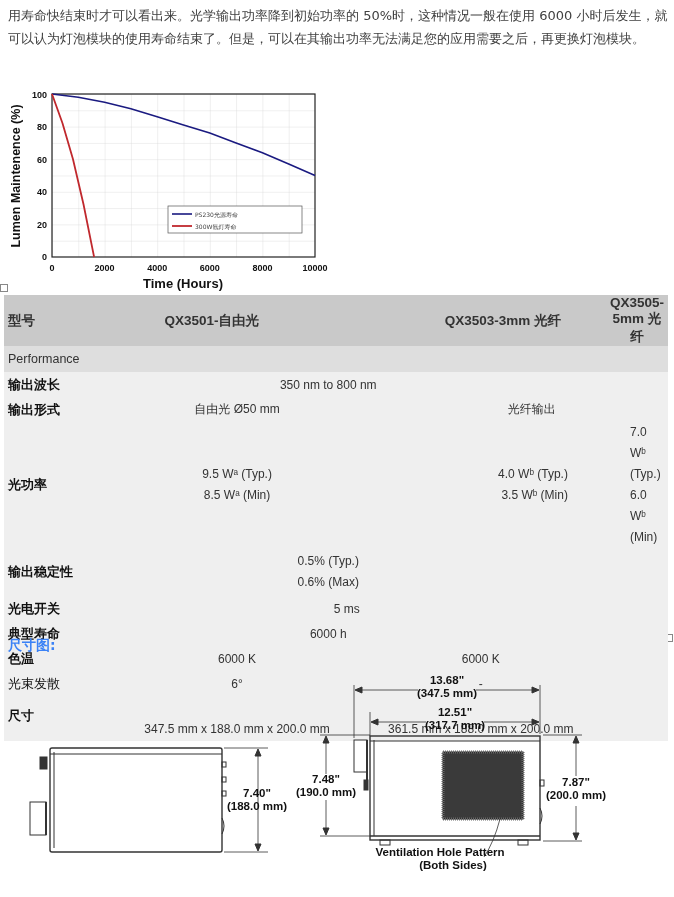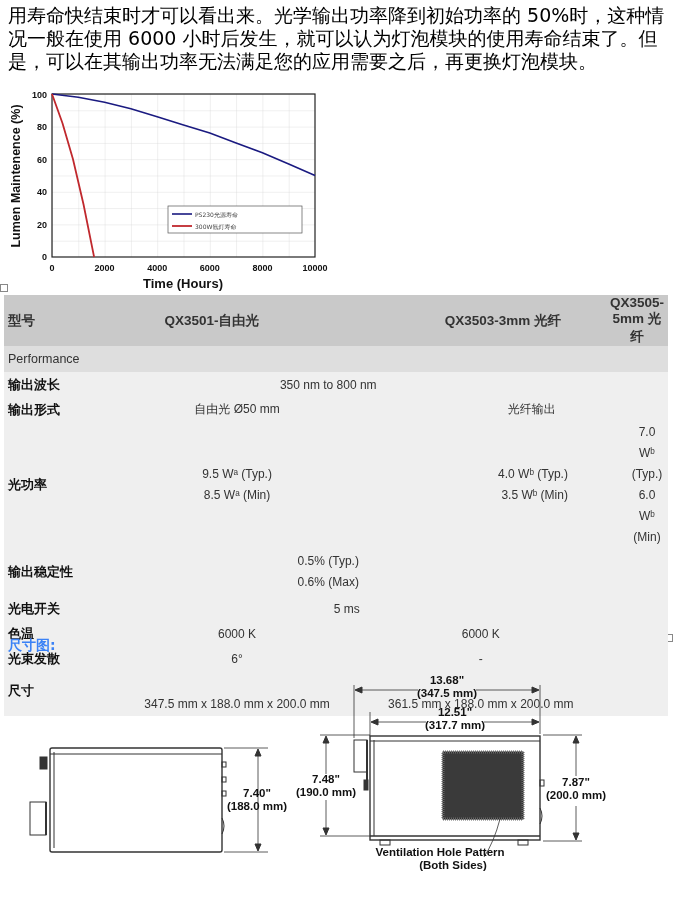--- a/index.html
+++ b/index.html
@@ -1,26 +1,26 @@
 <!DOCTYPE html>
 <html><head>
 <meta charset="utf-8">
 <style>
   html,body{margin:0;padding:0;background:#fff;}
   body{width:674px;height:897px;position:relative;overflow:hidden;font-family:"DejaVu Sans","Liberation Sans",sans-serif;color:#222;}
-  .intro{position:absolute;left:8px;top:4px;width:660px;font-size:19px;line-height:23px;color:#000000;}
+  .intro{position:absolute;left:8px;top:4px;width:660px;font-size:13px;line-height:23px;color:#404040;}
   .chart{position:absolute;left:0;top:84px;width:330px;height:210px;}
   .marker{position:absolute;width:6px;height:6px;border:1px solid #888;background:#fff;}
   table.spec{position:absolute;left:4px;top:295px;width:664px;border-collapse:collapse;font-family:"Liberation Sans",sans-serif;font-size:12px;color:#333;}
   table.spec td{padding:0 4px;vertical-align:middle;}
   tr.head td{background:#c9c9c9;height:28px;font-size:13.5px;font-weight:bold;color:#333;}
   tr.sec td{background:#dedede;height:26px;font-size:12.5px;color:#333;}
   tr.row td{background:#efefef;margin-top:36px;}
   td.lbl{font-weight:bold;font-size:13px;color:#111;width:100px;}
-  td.lbl.plain{font-weight:bold;}
+  td.lbl.plain{font-weight:normal;}
   td.c{text-align:center;}
   .two{display:block;line-height:21px;}
   .dimtitle{position:absolute;left:8px;top:637px;font-size:14px;font-weight:bold;color:#3b82f6;}
   .drawing{position:absolute;left:0;top:660px;width:674px;height:237px;}
   .dimtext{font-family:"Liberation Sans",sans-serif;font-size:11.5px;font-weight:bold;fill:#111;}
 </style>
 </head>
 <body>
 
 <div class="intro">用寿命快结束时才可以看出来。光学输出功率降到初始功率的 50%时，这种情况一般在使用 6000 小时后发生，就可以认为灯泡模块的使用寿命结束了。但是，可以在其输出功率无法满足您的应用需要之后，再更换灯泡模块。</div>
@@ -91,35 +91,39 @@
   <tr class="row" style="height:44px">
     <td class="lbl">光功率</td>
     <td class="c">
           <span class="two">9.5 Wᵃ (Typ.)</span>
           <span class="two">8.5 Wᵃ (Min)</span>
         </td>
     <td class="c" style="text-align:right;padding-right:38px">
           <span class="two">4.0 Wᵇ (Typ.)</span>
           <span class="two">3.5 Wᵇ (Min)</span>
         </td>
-    <td class="c" style="text-align:center;padding-left:24px">
+    <td class="c" style="text-align:left;padding-left:24px">
           <span class="two">7.0 Wᵇ (Typ.)</span>
           <span class="two">6.0 Wᵇ (Min)</span>
         </td>
   </tr>
   <tr class="row" style="height:48px">
     <td class="lbl">输出稳定性</td>
     <td class="c" colspan="3" style="padding-right:120px">
           <span class="two">0.5% (Typ.)</span>
           <span class="two">0.6% (Max)</span>
         </td>
   </tr>
   <tr class="row" style="height:25px">
     <td class="lbl">光电开关</td>
     <td class="c" colspan="3" style="padding-right:83px">5 ms</td>
+  </tr>
+  <tr class="row" style="height:25px">
+    <td class="lbl">典型寿命</td>
+    <td class="c" colspan="3" style="padding-right:120px">6000 h</td>
   </tr>
   <tr class="row" style="height:25px">
     <td class="lbl">色温</td>
     <td class="c">6000 K</td>
     <td class="c" colspan="2" style="padding-right:80px">6000 K</td>
   </tr>
   <tr class="row" style="height:26px">
     <td class="lbl plain">光束发散</td>
     <td class="c">6°</td>
     <td class="c" colspan="2" style="padding-right:80px">-</td>

